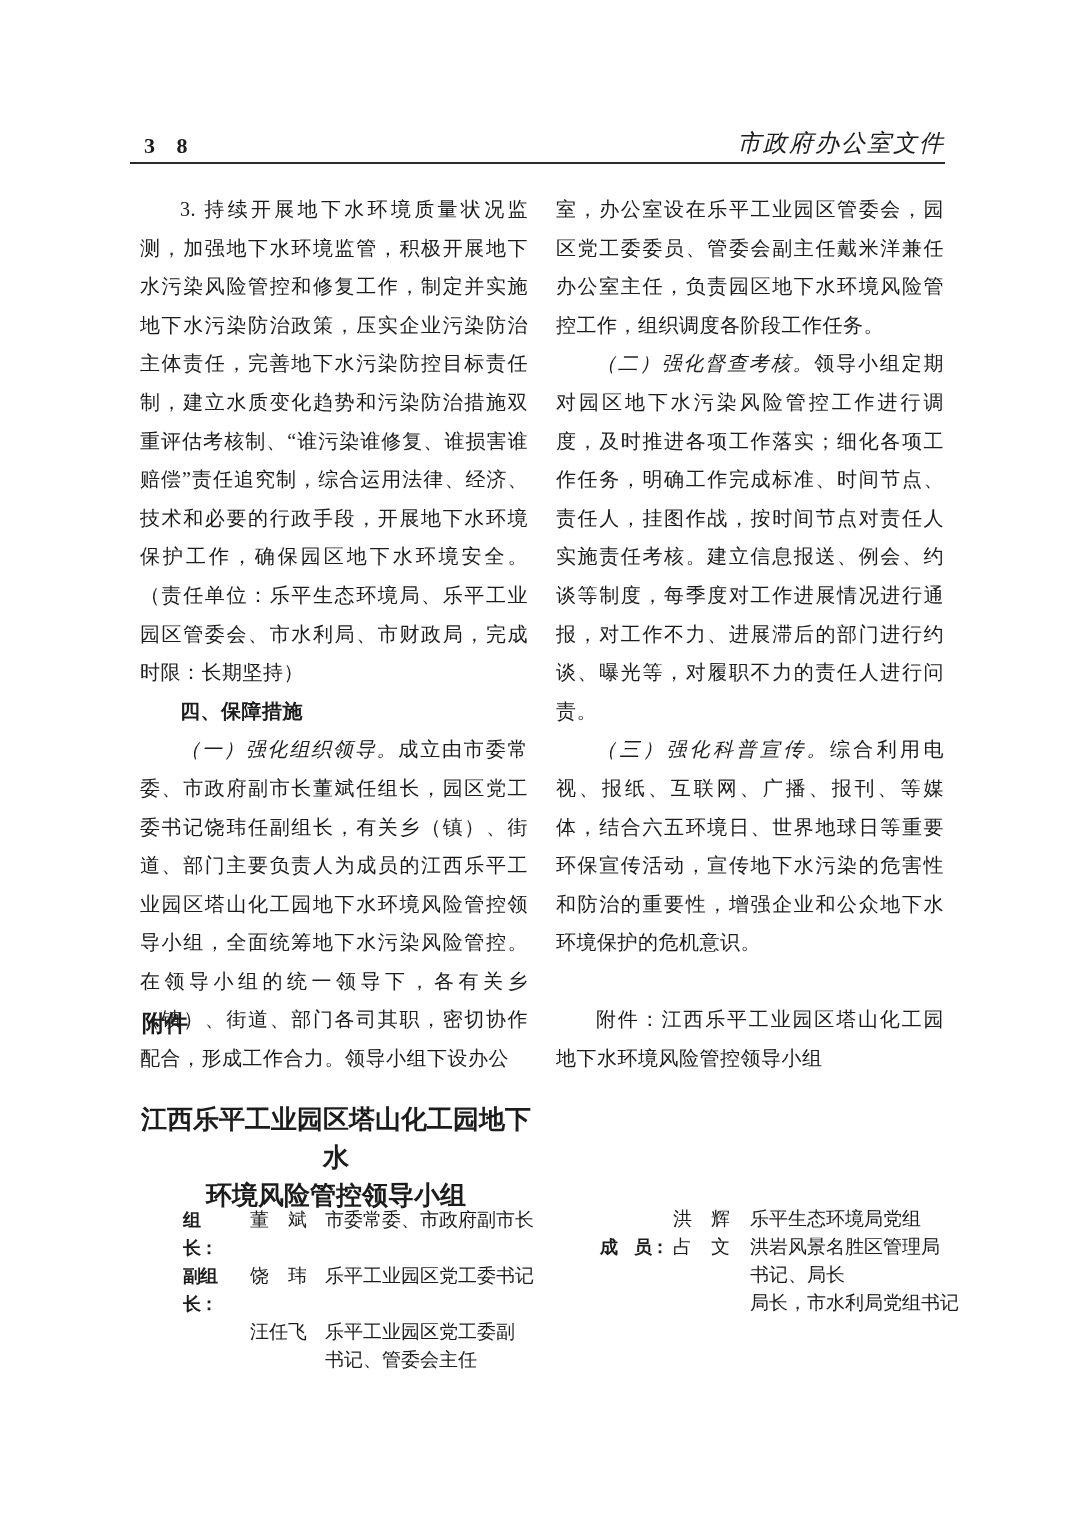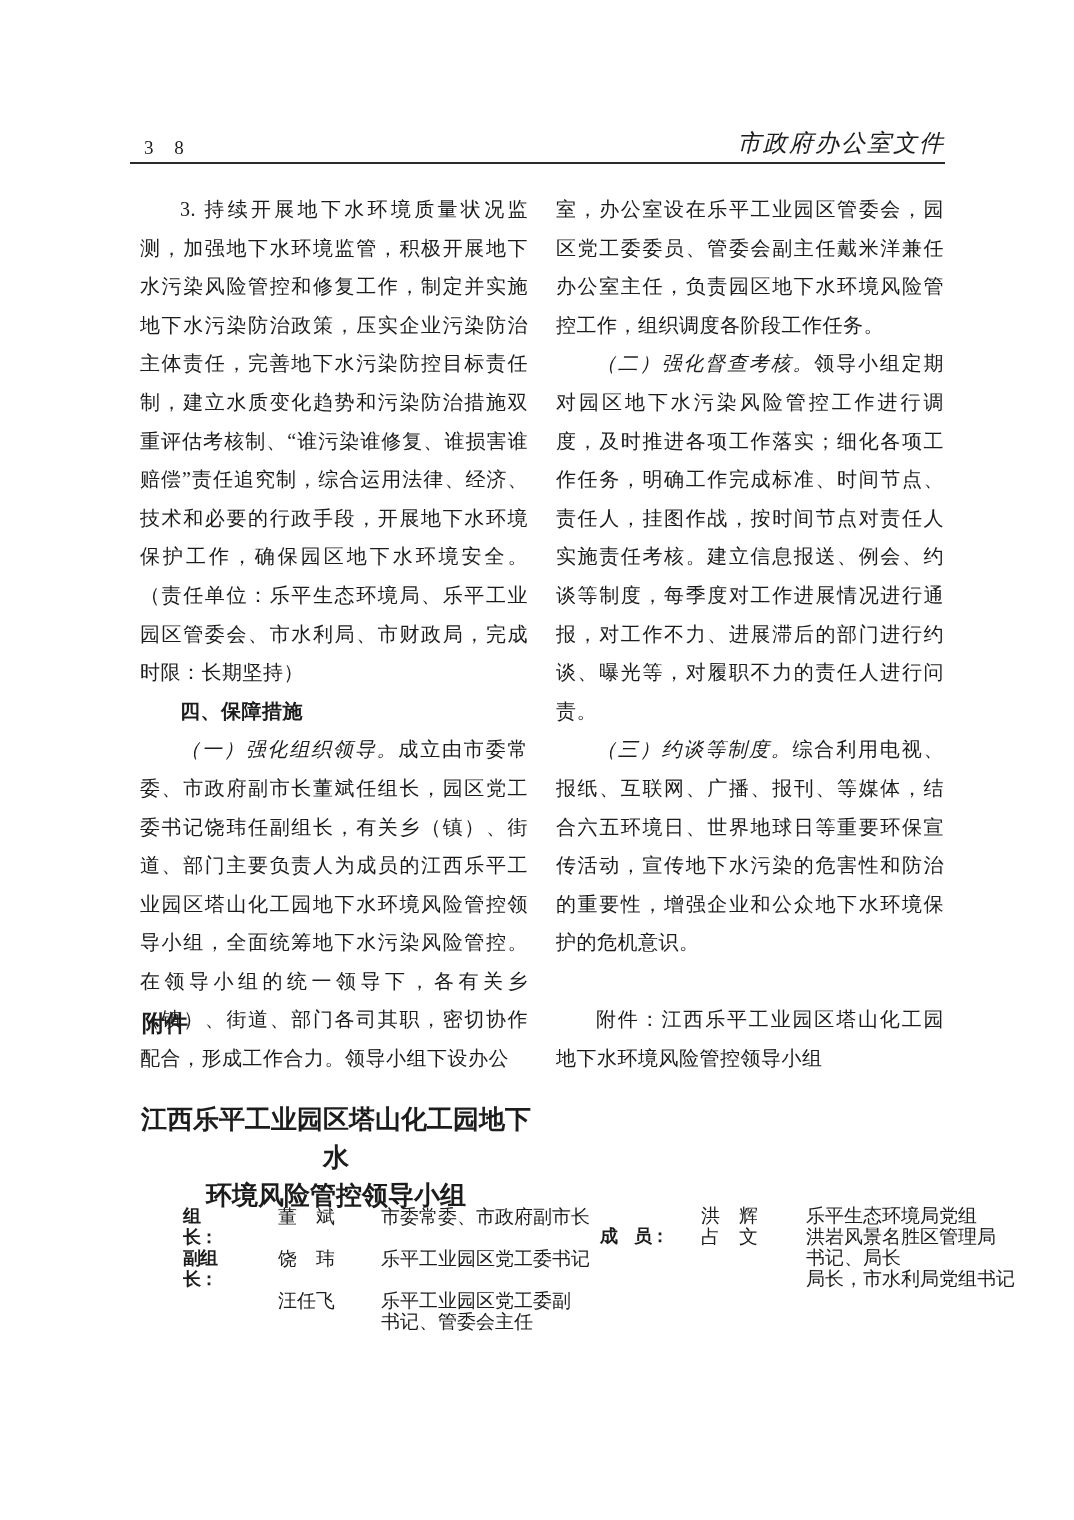--- a/index.html
+++ b/index.html
@@ -12,21 +12,21 @@
     color:#1c1c1c;
     overflow:hidden;
   }
   
   .header{
     position:absolute;left:130px;top:134px;width:815px;height:30px;
     display:flex;justify-content:space-between;align-items:flex-end;
     border-bottom:2px solid #2b2b2b;
     padding-bottom:3px;box-sizing:border-box;
   }
-  .page-number{font-size:19px;letter-spacing:8px;padding-left:14px;}
+  .page-number{font-size:22px;letter-spacing:8px;padding-left:14px;font-weight:bold;}
   .doc-type-label{font-style:italic;font-size:24px;letter-spacing:2px;}
   
   .columns{
     position:absolute;left:140px;top:190px;width:804px;
     display:flex;gap:28px;
   }
   .col{
     width:388px;
     font-size:20px;line-height:38.6px;
     text-align:justify;
@@ -49,21 +49,21 @@
   .attachment-title{
     position:absolute;left:140px;top:1100px;width:392px;
     text-align:center;
     font-family:"Liberation Sans","DejaVu Sans",sans-serif;
     font-weight:bold;font-size:26px;line-height:38px;
   }
   
   .roster{position:absolute;font-size:19px;}
   .roster-left{left:183px;top:1206px;width:347px;}
   .roster-right{left:600px;top:1205px;width:362px;}
-  .roster-row{display:flex;line-height:21px;gap:28px;}
+  .roster-row{display:flex;line-height:28px;}
   .r-label{
     flex-shrink:0;
     font-family:"Liberation Sans","DejaVu Sans",sans-serif;
     font-weight:bold;font-size:18px;letter-spacing:-1px;
   }
   .roster-left .r-label{width:67px;}
   .roster-right .r-label{width:73px;}
   .r-name{flex-shrink:0;}
   .roster-left .r-name{width:75px;}
   .roster-right .r-name{width:77px;}
@@ -83,21 +83,21 @@
 
     <div class="col">
       <p>3. 持续开展地下水环境质量状况监测，加强地下水环境监管，积极开展地下水污染风险管控和修复工作，制定并实施地下水污染防治政策，压实企业污染防治主体责任，完善地下水污染防控目标责任制，建立水质变化趋势和污染防治措施双重评估考核制、“谁污染谁修复、谁损害谁赔偿”责任追究制，综合运用法律、经济、技术和必要的行政手段，开展地下水环境保护工作，确保园区地下水环境安全。（责任单位：乐平生态环境局、乐平工业园区管委会、市水利局、市财政局，完成时限：长期坚持）</p>
       <p class="section-heading">四、保障措施</p>
       <p><span class="kaiti">（一）强化组织领导。</span><span>成立由市委常委、市政府副市长董斌任组长，园区党工委书记饶玮任副组长，有关乡（镇）、街道、部门主要负责人为成员的江西乐平工业园区塔山化工园地下水环境风险管控领导小组，全面统筹地下水污染风险管控。在领导小组的统一领导下，各有关乡（镇）、街道、部门各司其职，密切协作配合，形成工作合力。领导小组下设办公</span></p>
     </div>
 
     <div class="col">
       <p class="no-indent">室，办公室设在乐平工业园区管委会，园区党工委委员、管委会副主任戴米洋兼任办公室主任，负责园区地下水环境风险管控工作，组织调度各阶段工作任务。</p>
       <p><span class="kaiti">（二）强化督查考核。</span><span>领导小组定期对园区地下水污染风险管控工作进行调度，及时推进各项工作落实；细化各项工作任务，明确工作完成标准、时间节点、责任人，挂图作战，按时间节点对责任人实施责任考核。建立信息报送、例会、约谈等制度，每季度对工作进展情况进行通报，对工作不力、进展滞后的部门进行约谈、曝光等，对履职不力的责任人进行问责。</span></p>
-      <p><span class="kaiti">（三）约谈等制度。</span><span>综合利用电视、报纸、互联网、广播、报刊、等媒体，结合六五环境日、世界地球日等重要环保宣传活动，宣传地下水污染的危害性和防治的重要性，增强企业和公众地下水环境保护的危机意识。</span></p>
+      <p><span class="kaiti">（三）强化科普宣传。</span><span>综合利用电视、报纸、互联网、广播、报刊、等媒体，结合六五环境日、世界地球日等重要环保宣传活动，宣传地下水污染的危害性和防治的重要性，增强企业和公众地下水环境保护的危机意识。</span></p>
       <p class="attachment-note">附件：江西乐平工业园区塔山化工园地下水环境风险管控领导小组</p>
     </div>
 
   </div>
 
   <div class="attachment-label">附件</div>
 
   <div class="attachment-title">
     <div>江西乐平工业园区塔山化工园地下水</div>
     <div>环境风险管控领导小组</div>

